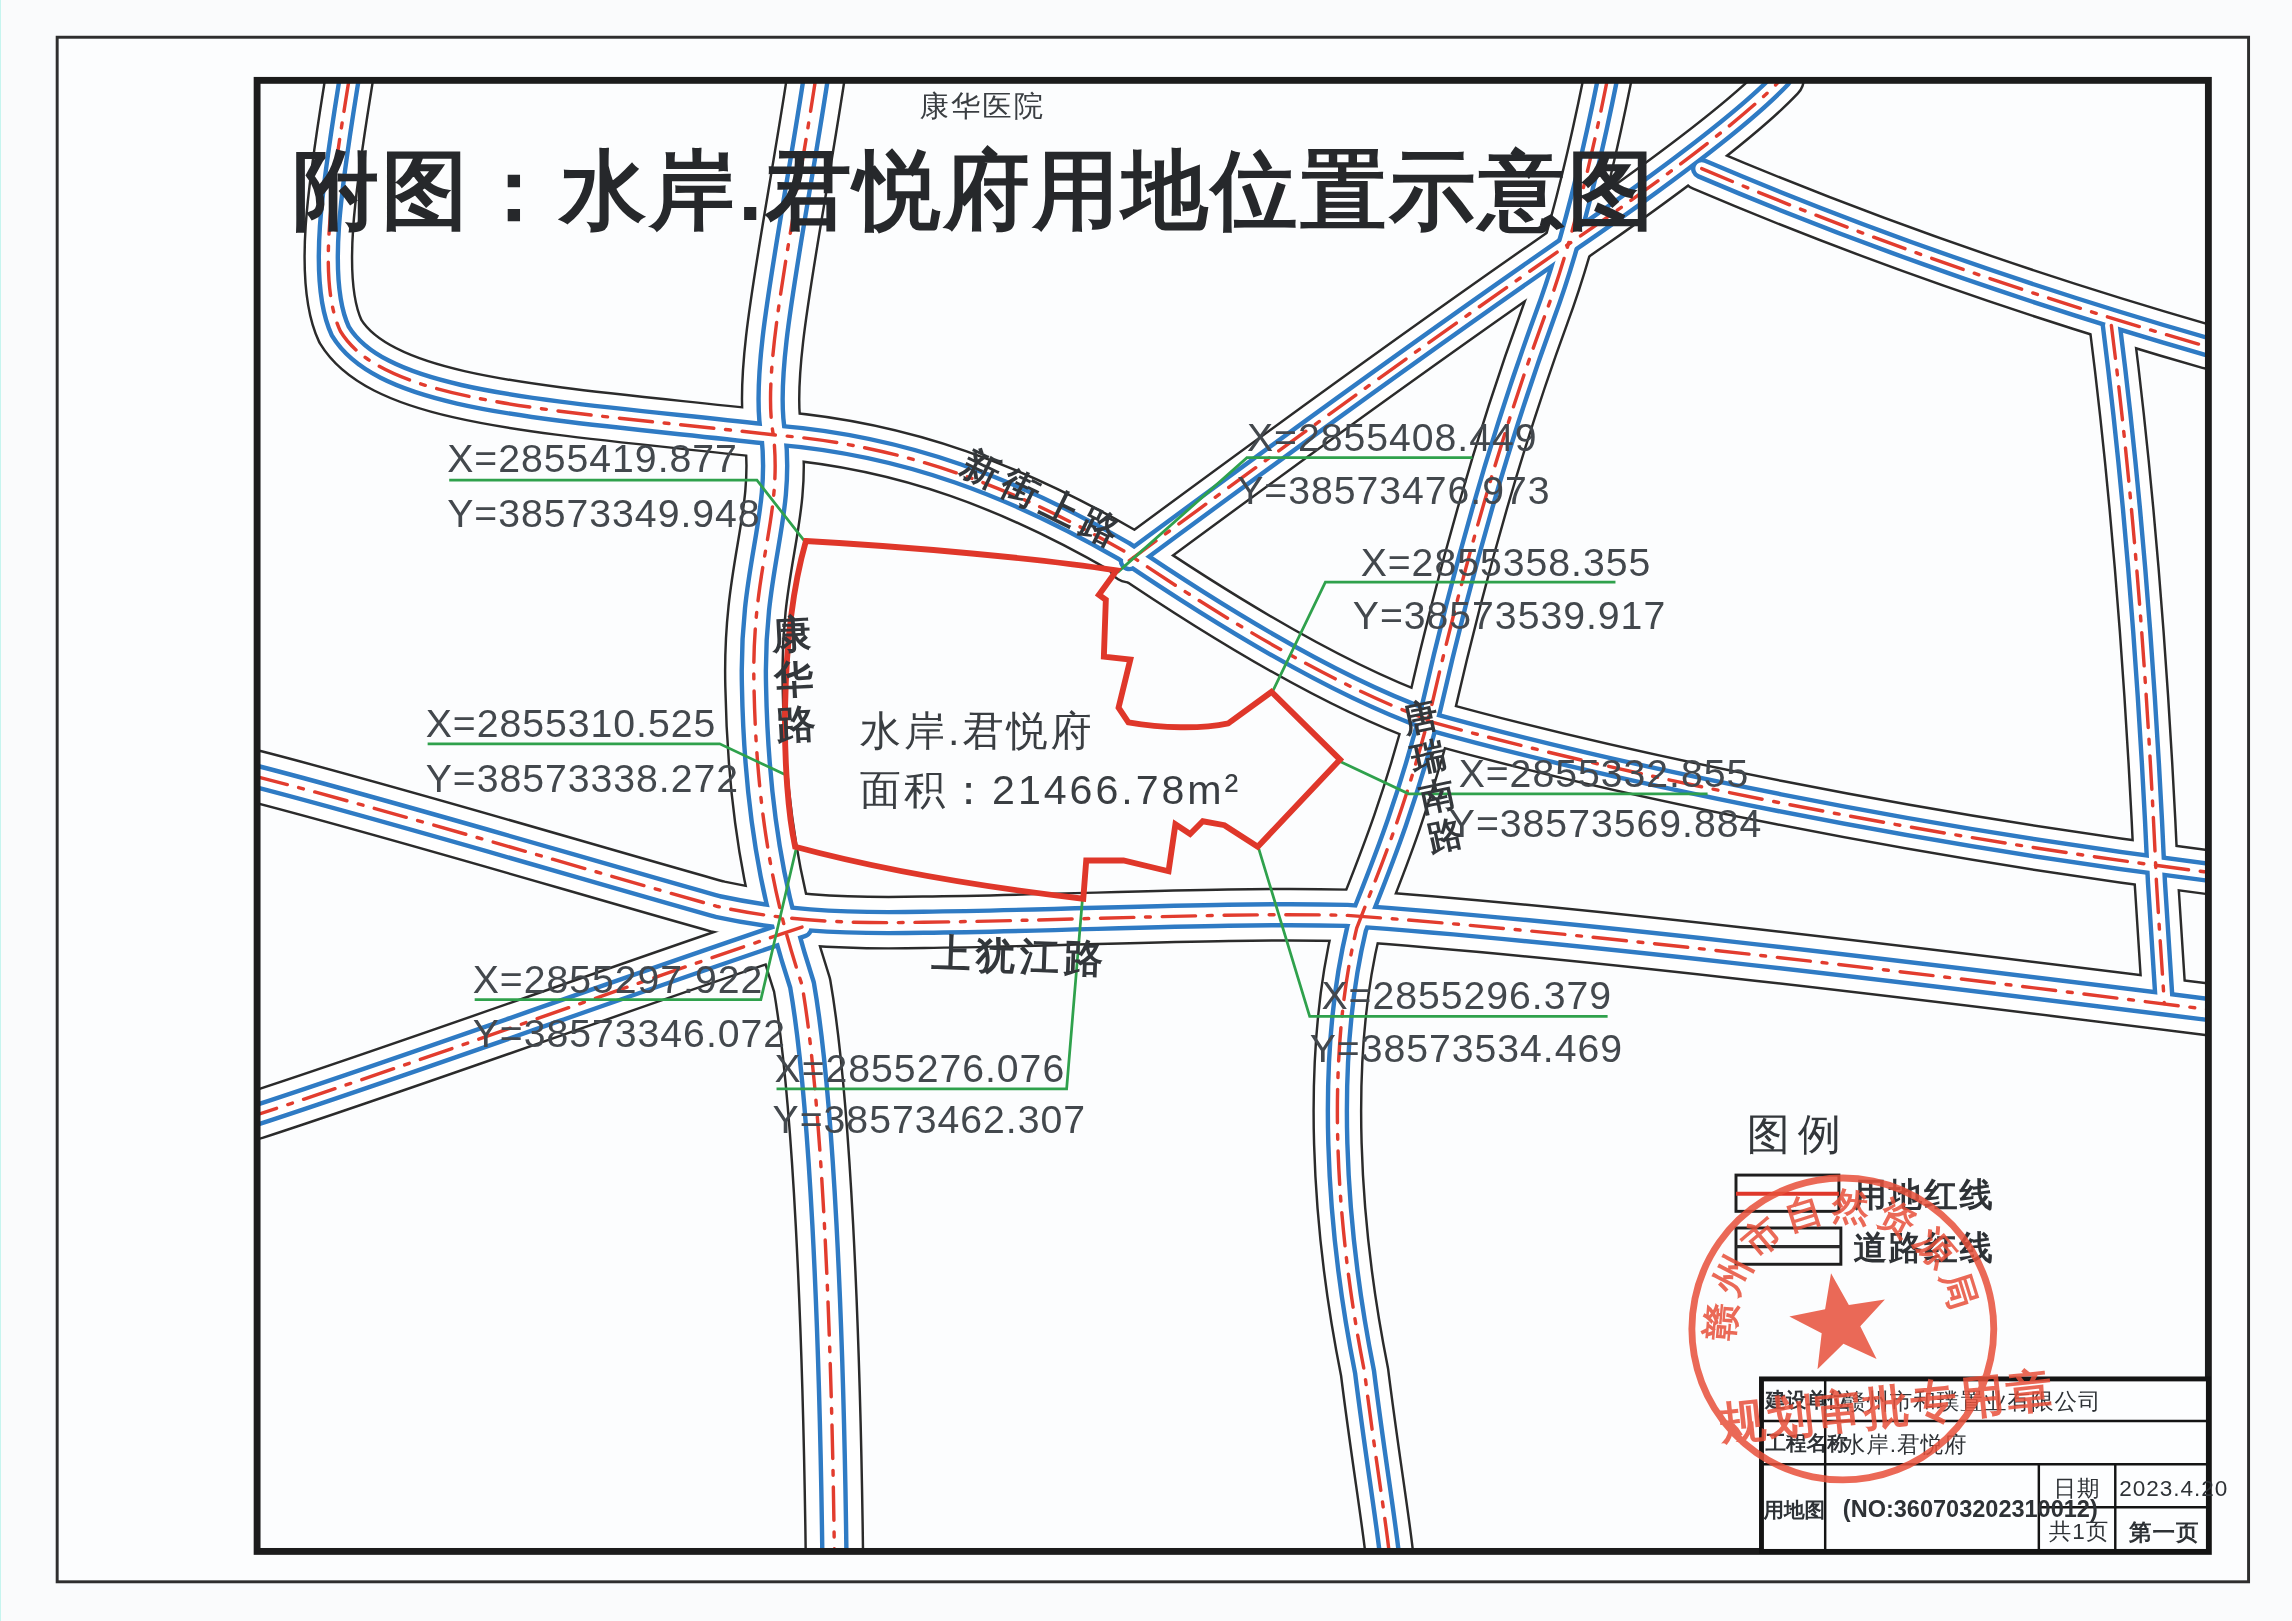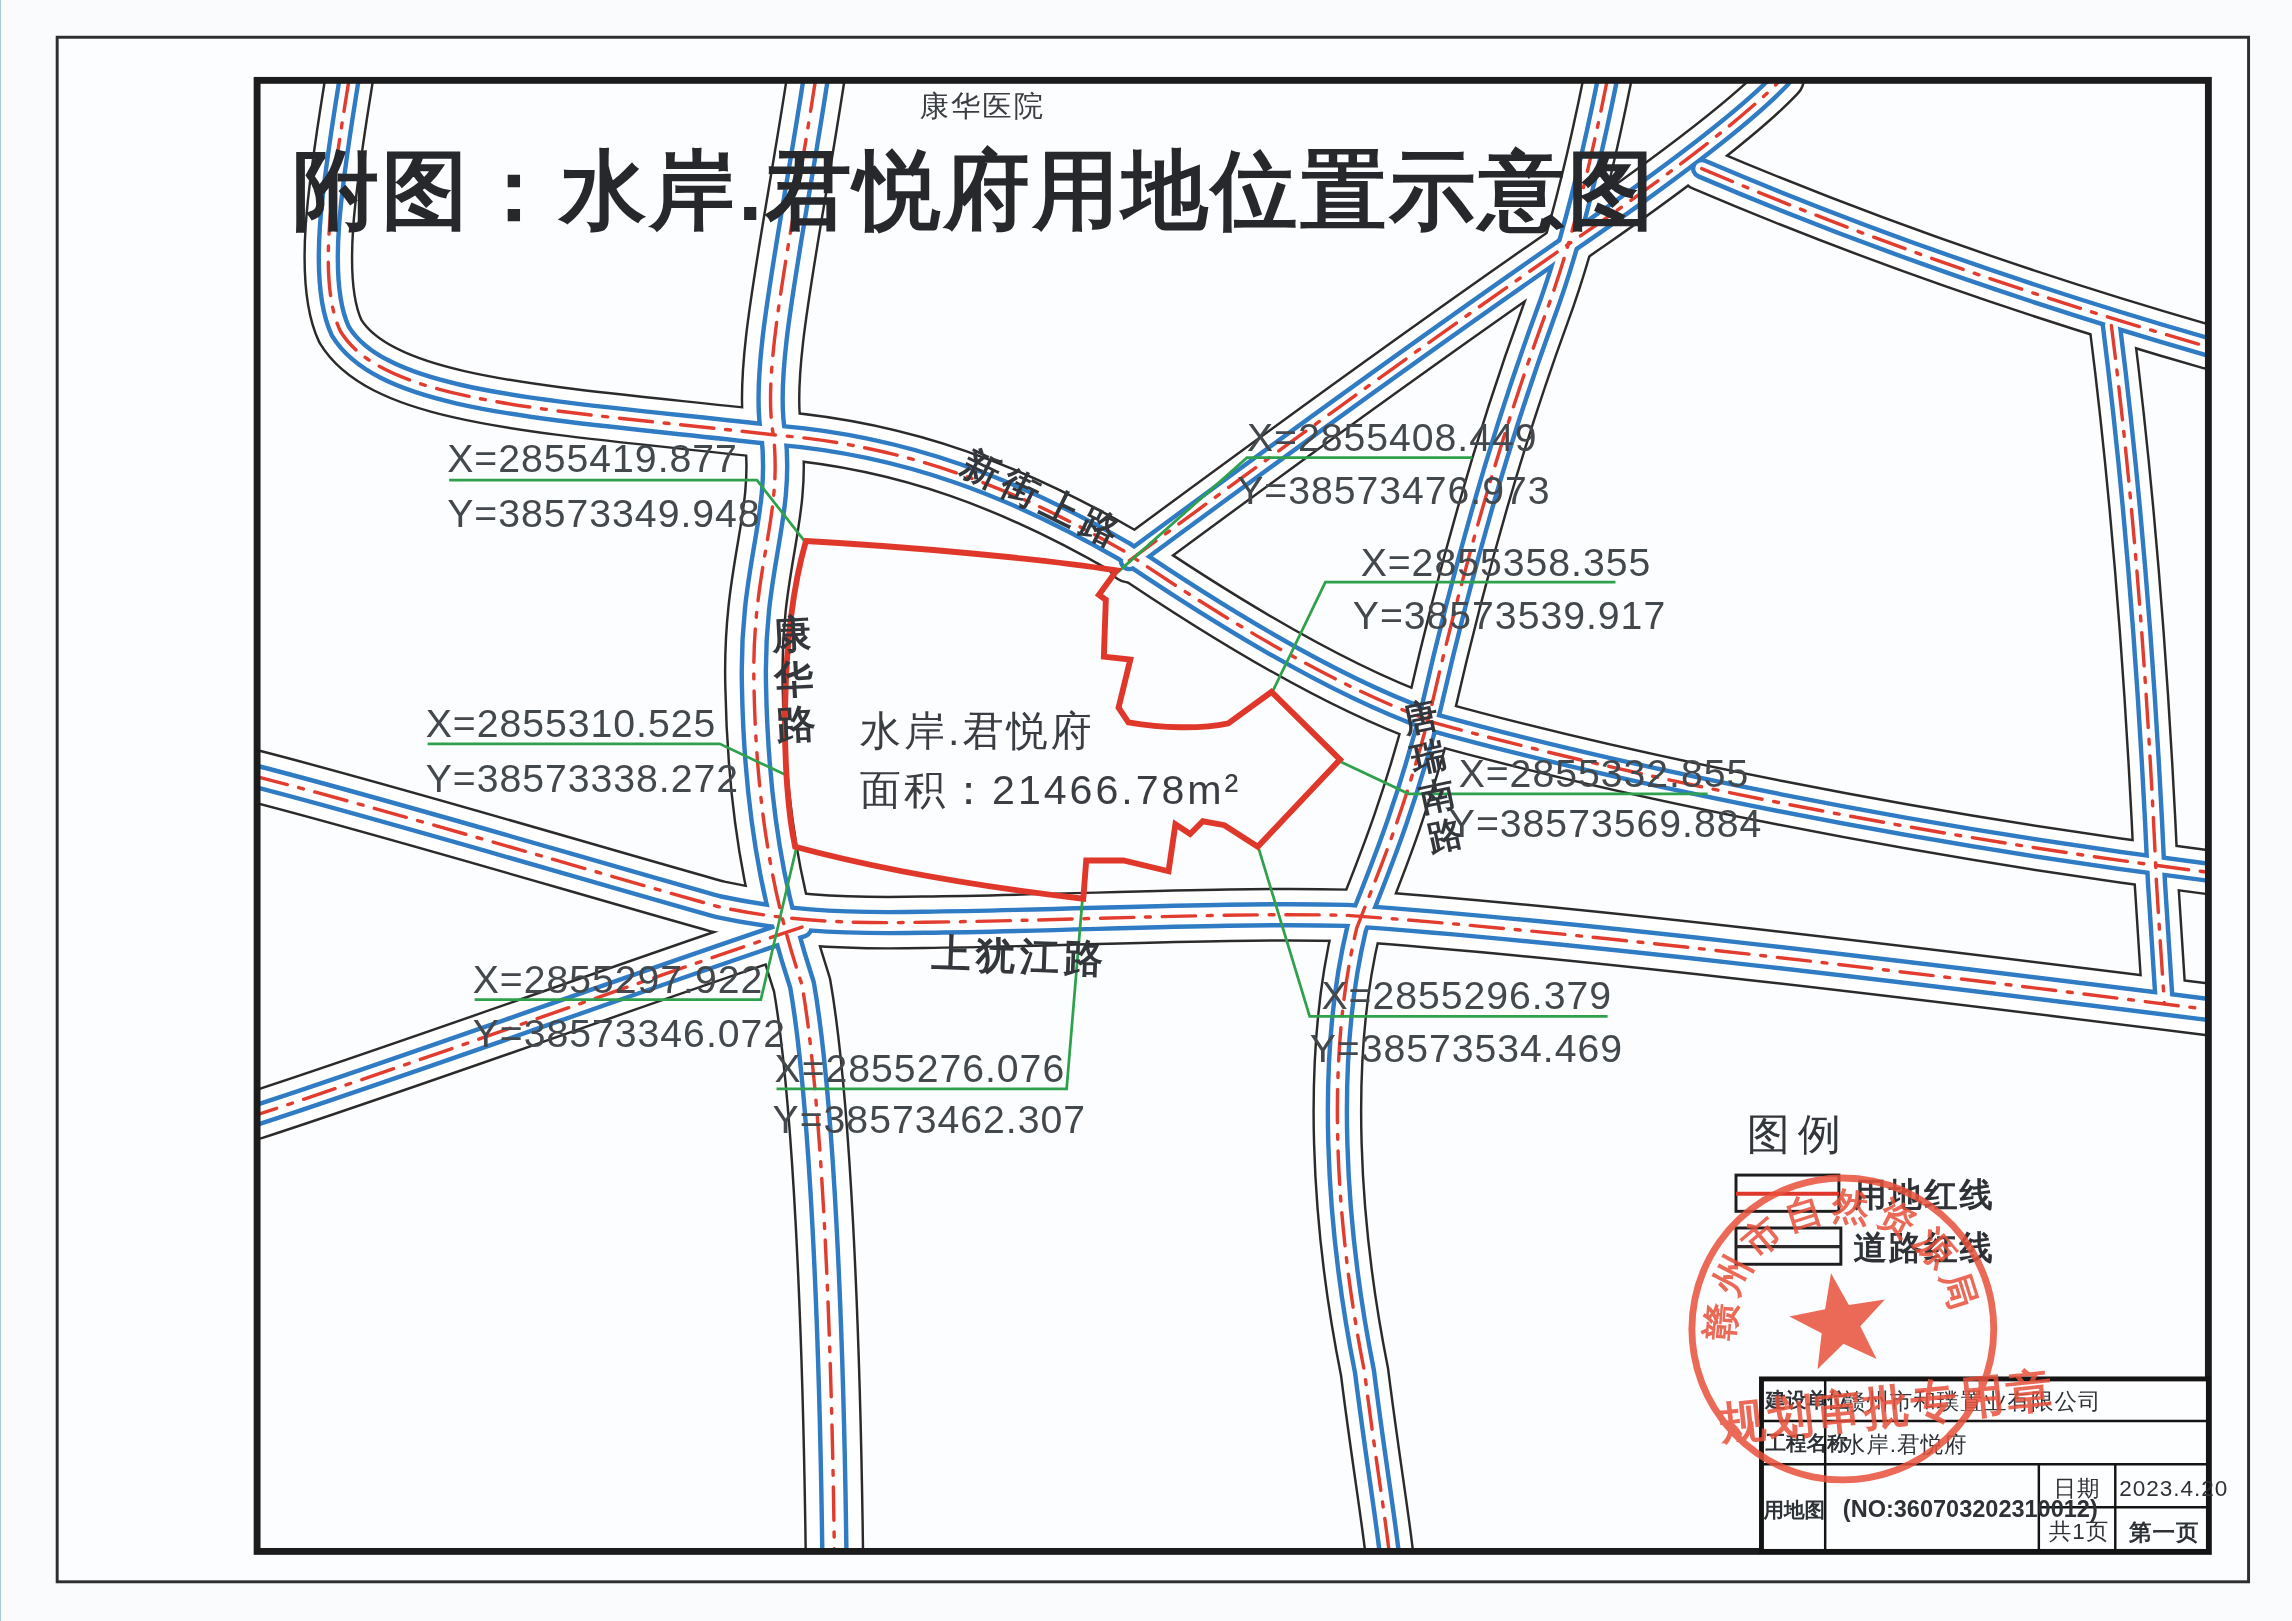--- a/index.html
+++ b/index.html
@@ -1,16 +1,16 @@
 <!DOCTYPE html>
 <html><head>
 <meta charset="utf-8">
 <style>
   html,body{margin:0;padding:0;background:#eef0f2;}
-  .page{position:relative;width:2293px;height:1621px;background:#0369a1;overflow:hidden;}
+  .page{position:relative;width:2293px;height:1621px;background:#5eead4;overflow:hidden;}
   svg{position:absolute;left:0;top:0;}
   svg text{font-family:"Liberation Sans","DejaVu Sans",sans-serif;}
   .title-text{font-size:88px;font-weight:900;fill:#26282b;letter-spacing:3px;}
   .hospital{font-size:30px;fill:#3a3e42;letter-spacing:2px;}
   .coord{font-size:40px;fill:#43484d;letter-spacing:1px;}
   .parcel-name{font-size:42px;fill:#3a3e42;letter-spacing:3px;}
   .road-label{font-size:38px;font-weight:600;fill:#33373b;}
   .legend-title{font-size:44px;fill:#33373b;letter-spacing:8px;}
   .legend-label{font-size:34px;font-weight:700;fill:#2e3236;letter-spacing:2px;}
   .tb-label{font-size:21px;font-weight:700;fill:#2e3236;}

